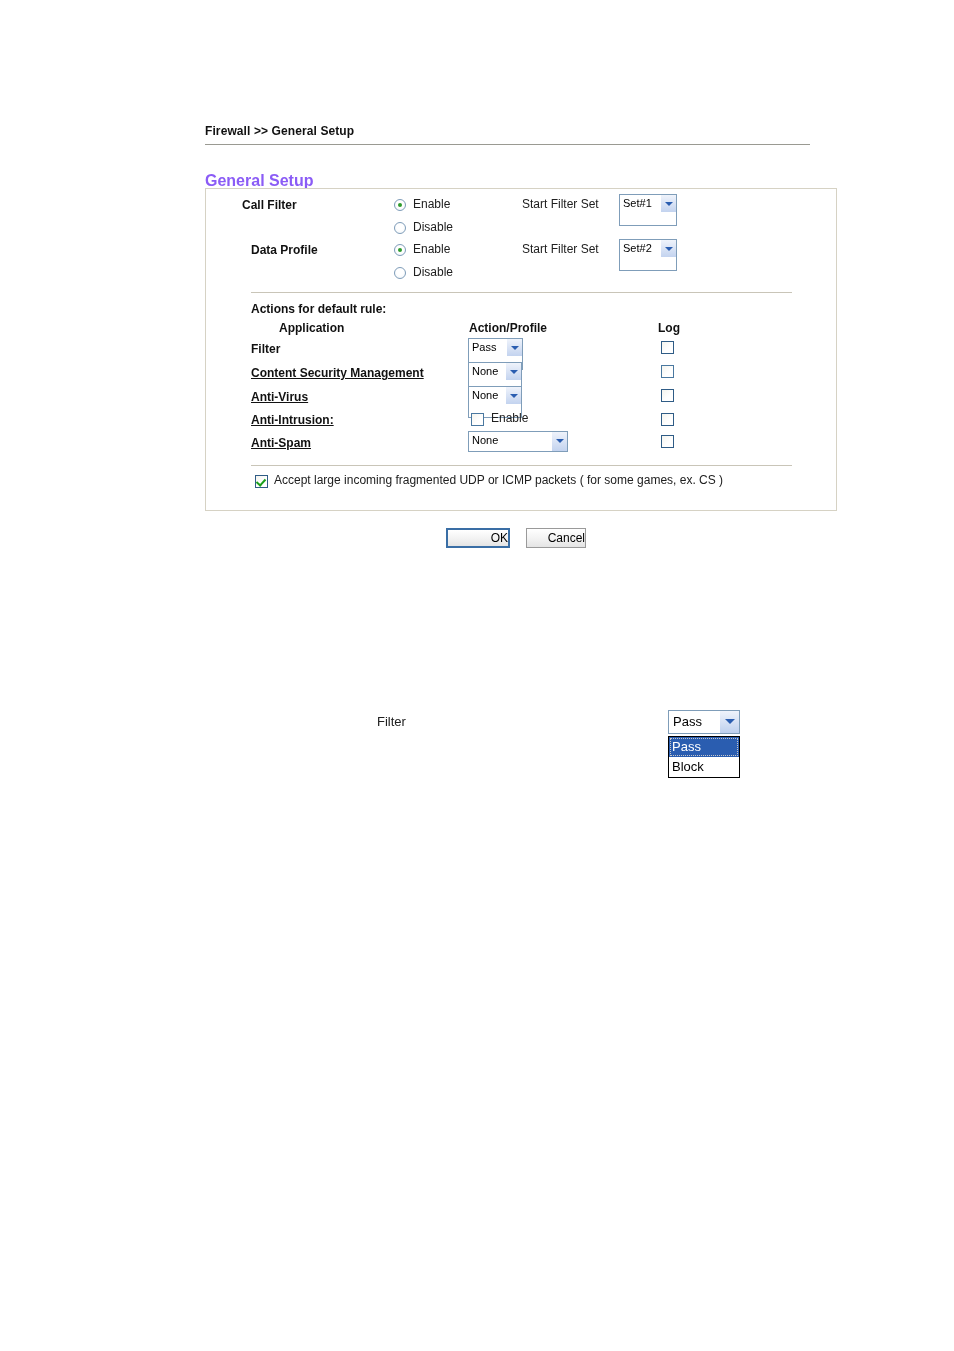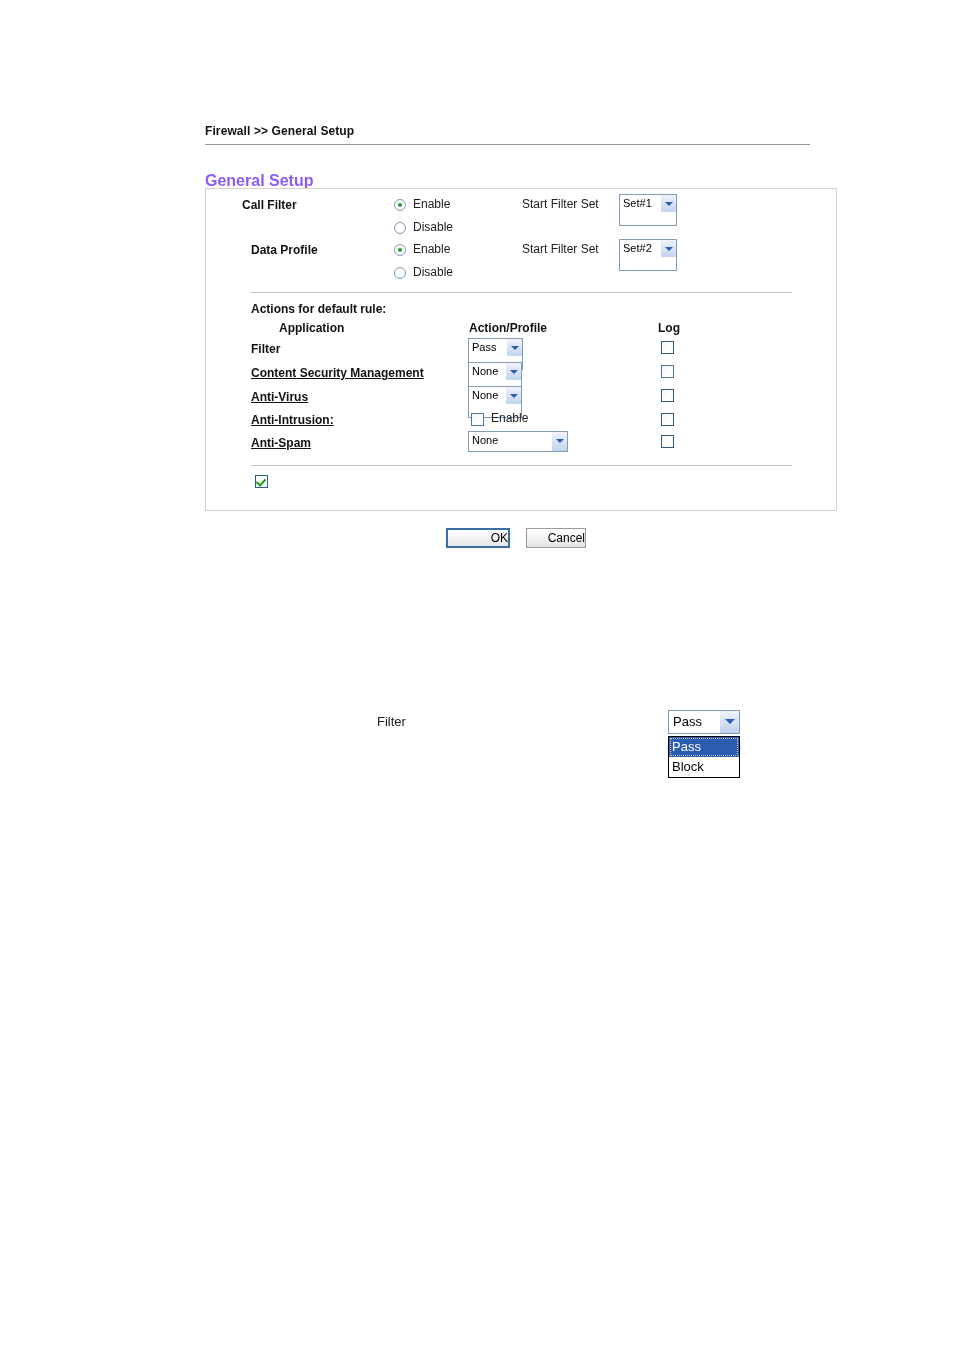--- a/index.html
+++ b/index.html
@@ -359,20 +359,21 @@
   <div class="lbl-link" style="left:45px; top:247px;">Anti-Spam</div>
   <div class="sel" style="left:262px; top:242px; width:100px; height:21px;">
     <span class="sel-text">None</span>
     <span class="sel-btn" style="height:19px;"></span>
   </div>
   <span class="cbx" style="left:455px; top:246px;"></span>
 
   <div class="divider" style="left:45px; top:276px; width:541px;"></div>
 
   <span class="cbx on" style="left:49px; top:286px;"></span>
+  <div class="lbl-plain" style="left:68px; top:284px;">Accept large incoming fragmented UDP or ICMP packets ( for some games, ex. CS )</div>
 
 </div>
 
 <div class="btn focus" style="left:446px; top:528px; width:64px;">OK</div>
 <div class="btn" style="left:526px; top:528px; width:60px;">Cancel</div>
 
 <div id="ex-label">Filter</div>
 
 <div id="ex-sel">
   <span class="sel-text">Pass</span>

